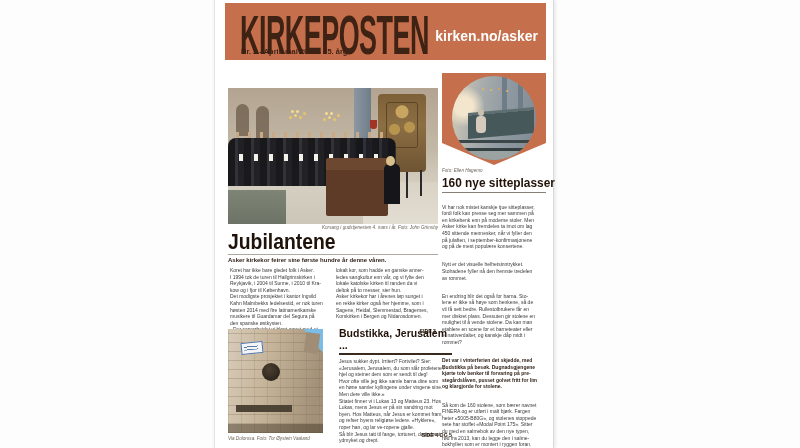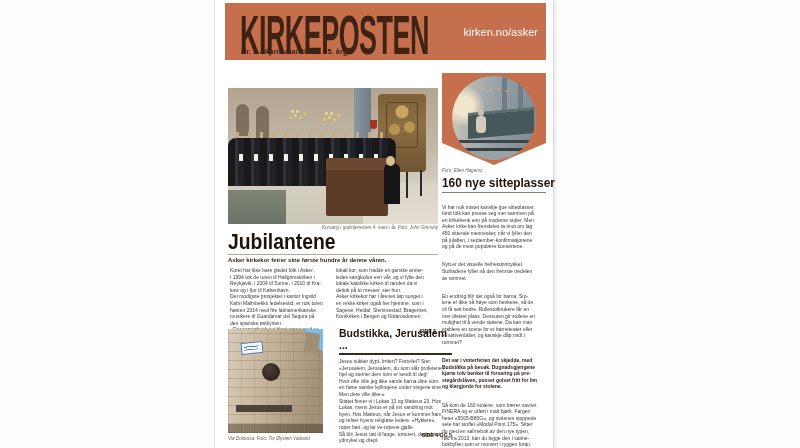--- a/index.html
+++ b/index.html
@@ -10,21 +10,21 @@
         box-shadow:2px 0 3px rgba(0,0,0,0.07), -1px 0 2px rgba(0,0,0,0.04);}
   
   .masthead{position:absolute;left:10px;top:3px;width:321px;height:57px;background:#c56f4c;}
   .mast-title{position:absolute;left:15px;top:4px;font-weight:bold;font-size:56px;line-height:56px;
         color:#3e2214;letter-spacing:-1px;display:inline-block;transform:scaleX(0.48);transform-origin:left top;white-space:nowrap;}
   .mast-issue{position:absolute;left:16px;bottom:4px;font-size:7.5px;font-weight:bold;color:#3e2214;}
   .mast-logo{position:absolute;right:4px;top:3px;width:100px;height:60px;}
   .logo-name{position:absolute;right:26px;top:29px;font-size:11px;font-weight:bold;color:#3b2013;
         display:inline-block;transform:scaleX(0.92);transform-origin:right top;letter-spacing:0.5px;}
   .logo-sub{position:absolute;right:22px;top:41px;font-size:4px;font-weight:bold;color:#edc3a8;letter-spacing:0.5px;}
-  .mast-url{position:absolute;right:8px;bottom:22px;font-size:11px;font-weight:normal;color:#ffffff;}
+  .mast-url{position:absolute;right:8px;bottom:16px;font-size:14px;font-weight:bold;color:#ffffff;}
   
   .cap{font-size:4.6px;font-style:italic;color:#6a6258;line-height:5.5px;}
   .body-txt{font-size:5px;line-height:6.6px;color:#3a3a3a;white-space:pre-line;}
   .pref{font-size:5.2px;font-weight:bold;color:#221508;}
   
   .lead{position:absolute;left:13px;top:88px;width:210px;height:250px;}
   .photo-choir{position:absolute;left:0;top:0;width:210px;height:136px;overflow:hidden;
         background:linear-gradient(180deg,#b3a491 0%,#c3b8a6 45%,#d5cfc1 72%,#ccc6b8 100%);}
   .arch{position:absolute;width:13px;height:32px;background:#6b5948;border-radius:7px 7px 0 0;opacity:.75;}
   .pillar{position:absolute;left:126px;top:0;width:17px;height:78px;background:linear-gradient(90deg,#8b98a2,#6f7d88);}

